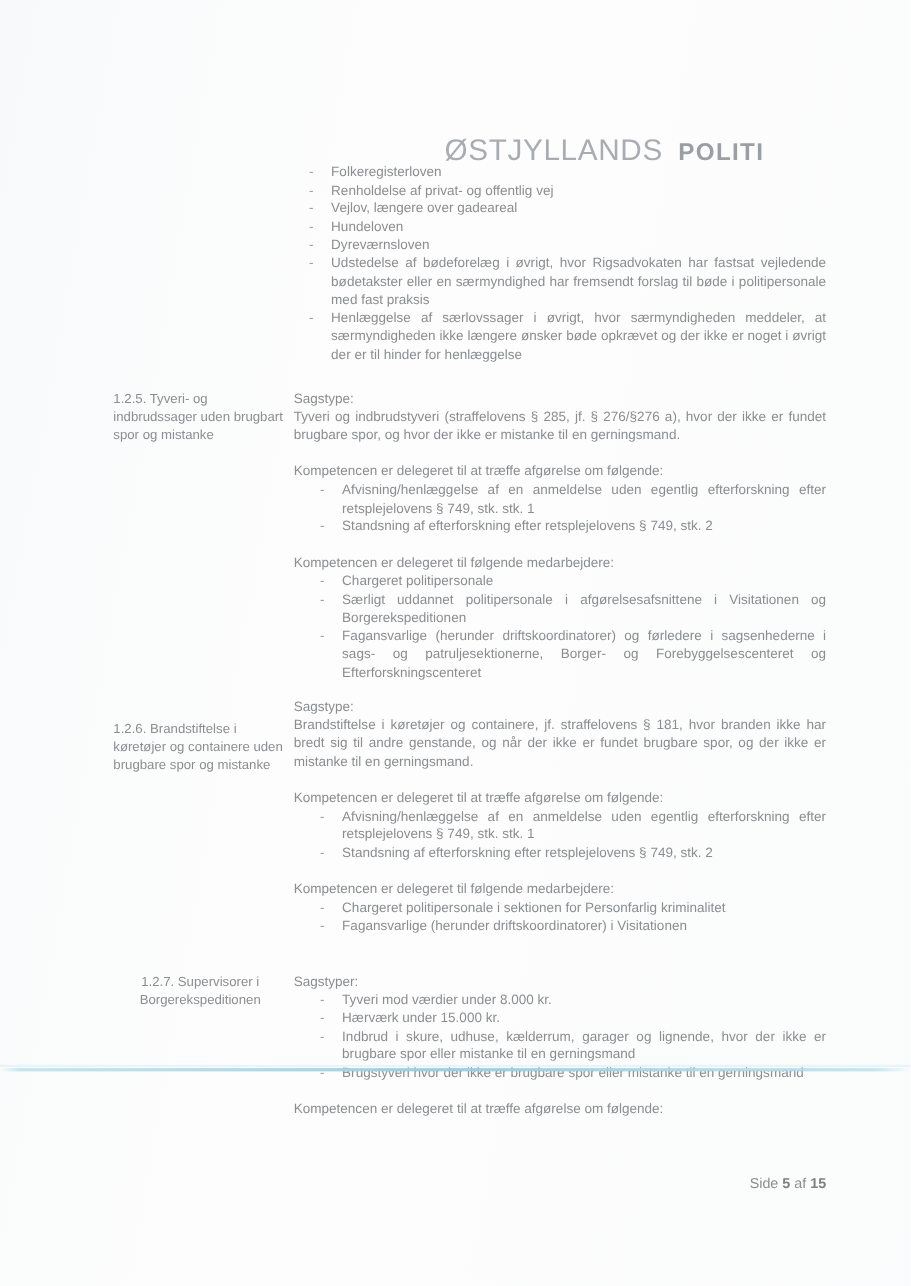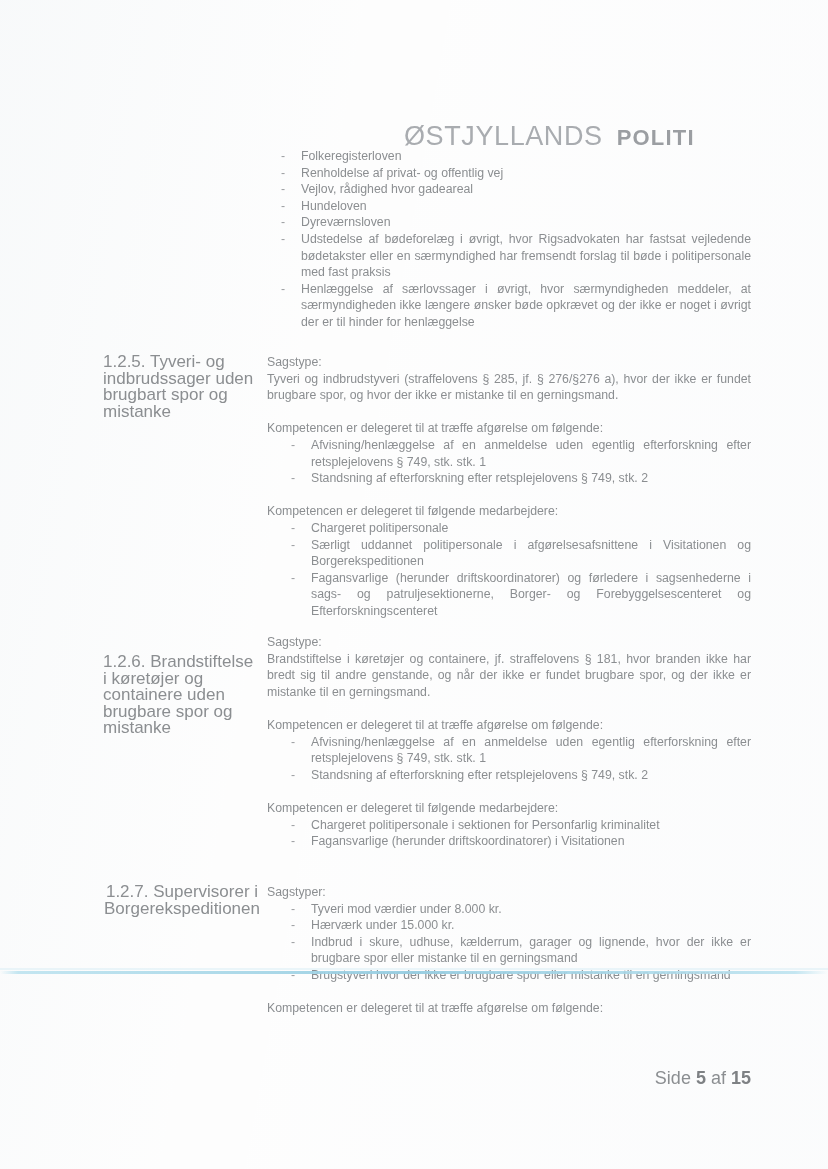--- a/index.html
+++ b/index.html
@@ -55,21 +55,21 @@
     font-weight: 700;
     letter-spacing: 1.2px;
     color: #9b9ea2;
   }
 
   
   .col-left {
     position: absolute;
     left: 103px;
     width: 158px;
-    font-size: 17px;
+    font-size: 12px;
     line-height: 16.6px;
     color: #8b8e91;
   }
   .col-right {
     position: absolute;
     left: 267px;
     width: 484px;
     font-size: 12.3px;
     line-height: 16.6px;
     color: #8b8e91;
@@ -125,21 +125,21 @@
     pointer-events: none;
   }
 
   
   .footer {
     position: absolute;
     left: 267px;
     width: 484px;
     top: 1068px;
     text-align: right;
-    font-size: 18px;
+    font-size: 13px;
     color: #8b8e91;
   }
   .footer b { font-weight: 700; color: #7e8184; }
 </style>
 </head>
 <body>
 
 <div class="page">
 
   <div class="logo">
@@ -152,21 +152,21 @@
       <li>
         <span class="dash-mark">-</span>
         <span class="just">Folkeregisterloven</span>
       </li>
       <li>
         <span class="dash-mark">-</span>
         <span class="just">Renholdelse af privat- og offentlig vej</span>
       </li>
       <li>
         <span class="dash-mark">-</span>
-        <span class="just">Vejlov, rådighed hvor gadeareal</span>
+        <span class="just">Vejlov, længere over gadeareal</span>
       </li>
       <li>
         <span class="dash-mark">-</span>
         <span class="just">Hundeloven</span>
       </li>
       <li>
         <span class="dash-mark">-</span>
         <span class="just">Dyreværnsloven</span>
       </li>
       <li>

